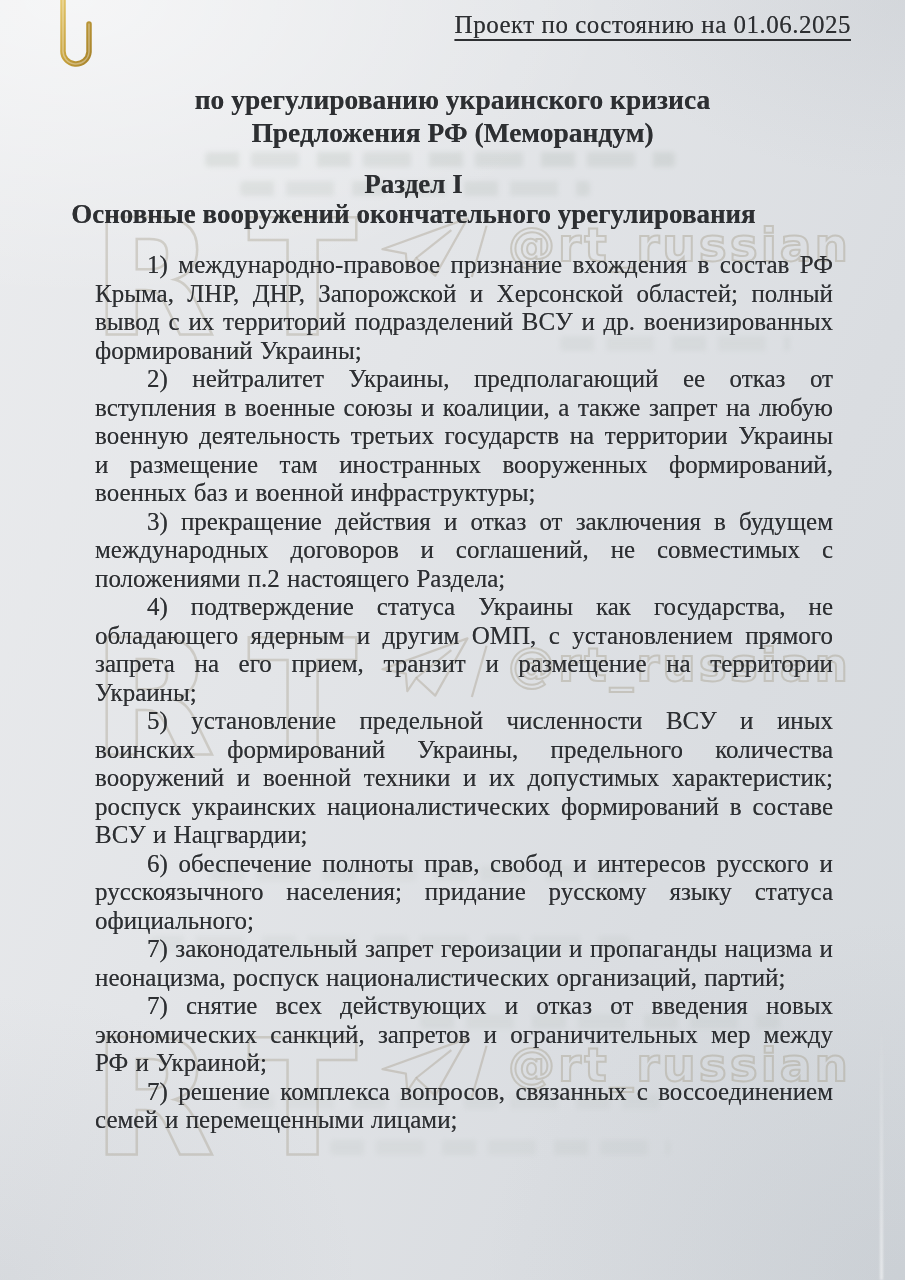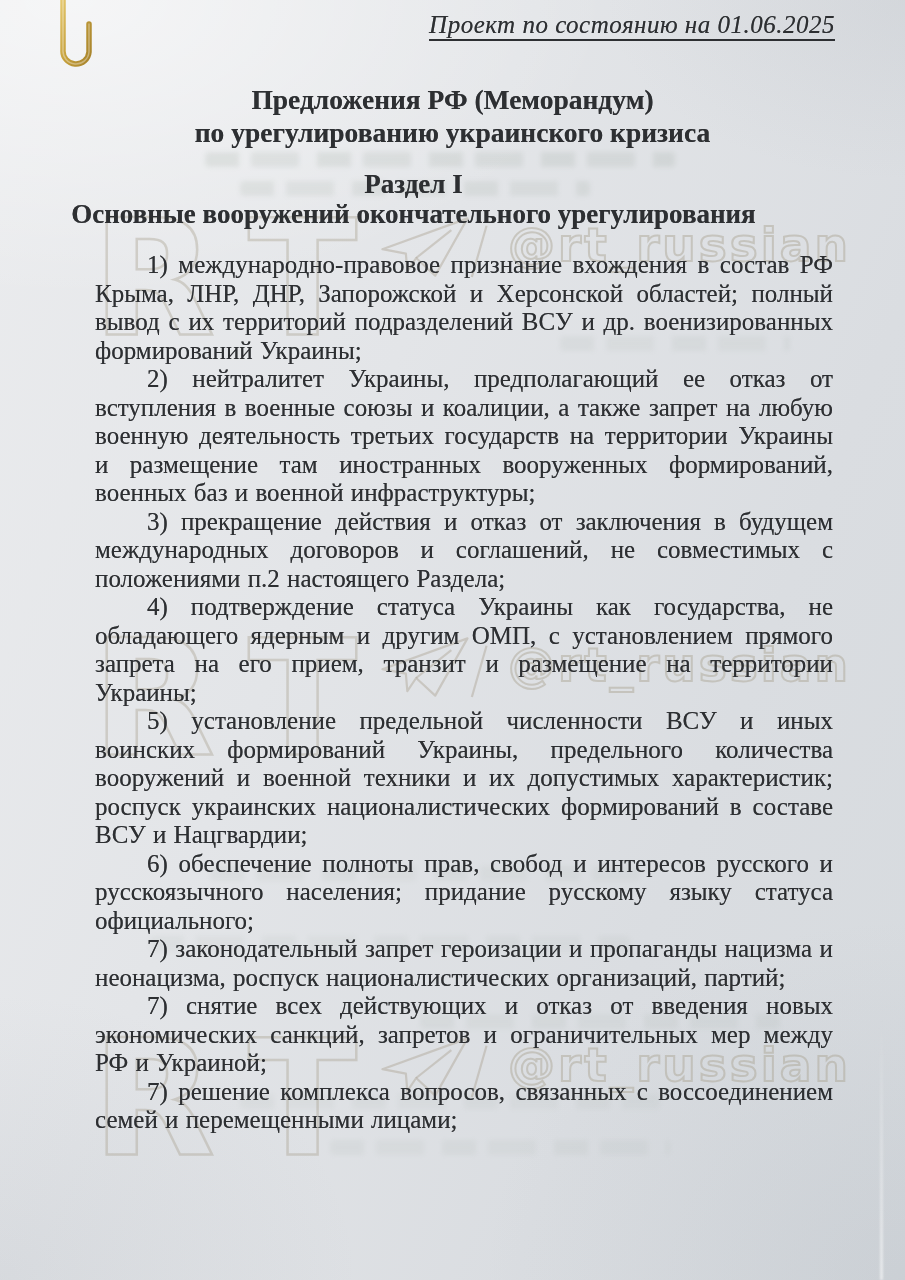--- a/index.html
+++ b/index.html
@@ -49,22 +49,22 @@
     position: absolute; left: 462px; top: 52px;
     font-family: "DejaVu Sans", sans-serif; font-weight: bold;
     font-size: 47px; letter-spacing: 3px;
     color: transparent; margin-left: 46px; -webkit-text-stroke: 2px rgba(172,165,148,0.48);
   }
 
   
   .ink { color: #2d2f32; text-shadow: 0 0 0.6px rgba(45,47,50,0.65); }
 
   .header-note {
-    position: absolute; top: 11px; right: 70px; z-index: 2;
-    font-style: italic; font-size: 25px; letter-spacing: 0.5px;
+    position: absolute; top: 11px; right: 54px; z-index: 2;
+    font-size: 25px; letter-spacing: 0.5px;
     text-decoration: underline; text-underline-offset: 6px; text-decoration-thickness: 1.5px;
   }
   .title-block { position: absolute; top: 83px; left: 0; width: 905px; text-align: center; z-index: 2; }
   .title-block div { font-weight: bold; font-size: 27.5px; line-height: 33px; }
   .section-block { position: absolute; top: 169px; left: 0; width: 827px; text-align: center; z-index: 2; }
   .section-block div { font-weight: bold; font-size: 27px; line-height: 30px; }
 
   .doc-body {
     position: absolute; left: 95px; top: 251px; width: 738px; z-index: 2;
     font-size: 25px; line-height: 28.5px; text-align: justify;
@@ -128,22 +128,22 @@
         <path d="M 52 60 L 100 22"></path>
         <path d="M 128 86 L 148 16"></path>
       </g>
     </svg>
     <span class="wm-handle">@rt_russian</span>
   </div>
 
   <div class="header-note ink">Проект по состоянию на 01.06.2025</div>
 
   <div class="title-block">
+    <div class="ink">по урегулированию украинского кризиса</div>
     <div class="ink">Предложения РФ (Меморандум)</div>
-    <div class="ink">по урегулированию украинского кризиса</div>
   </div>
 
   <div class="section-block">
     <div class="ink">Раздел I</div>
     <div class="ink">Основные вооружений окончательного урегулирования</div>
   </div>
 
   <div class="doc-body ink">
     <p>1) международно-правовое признание вхождения в состав РФ Крыма, ЛНР, ДНР, Запорожской и Херсонской областей; полный вывод с их территорий подразделений ВСУ и др. военизированных формирований Украины;</p>
     <p>2) нейтралитет Украины, предполагающий ее отказ от вступления в военные союзы и коалиции, а также запрет на любую военную деятельность третьих государств на территории Украины и размещение там иностранных вооруженных формирований, военных баз и военной инфраструктуры;</p>

